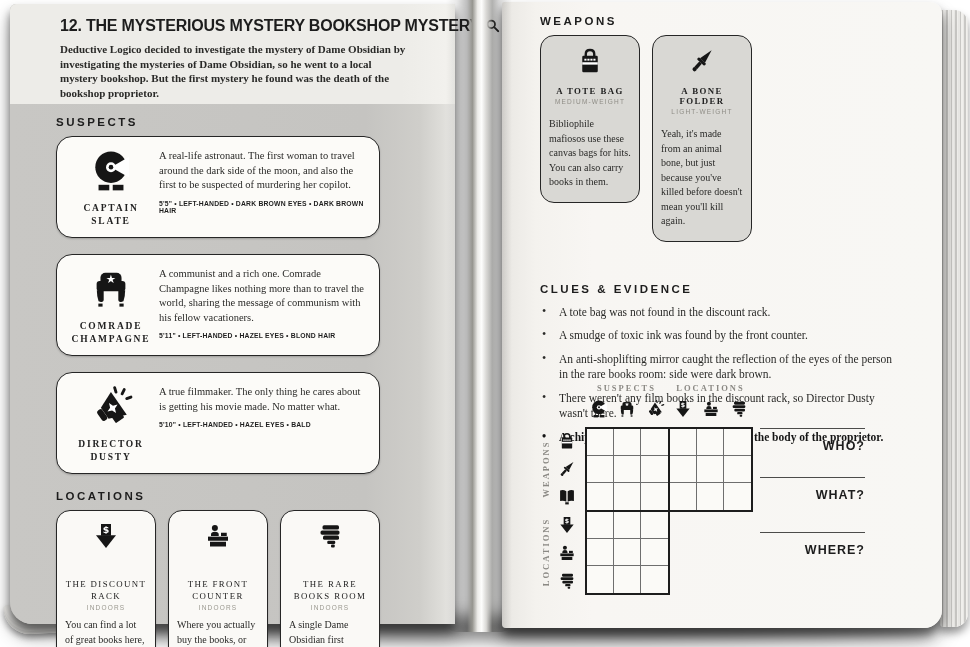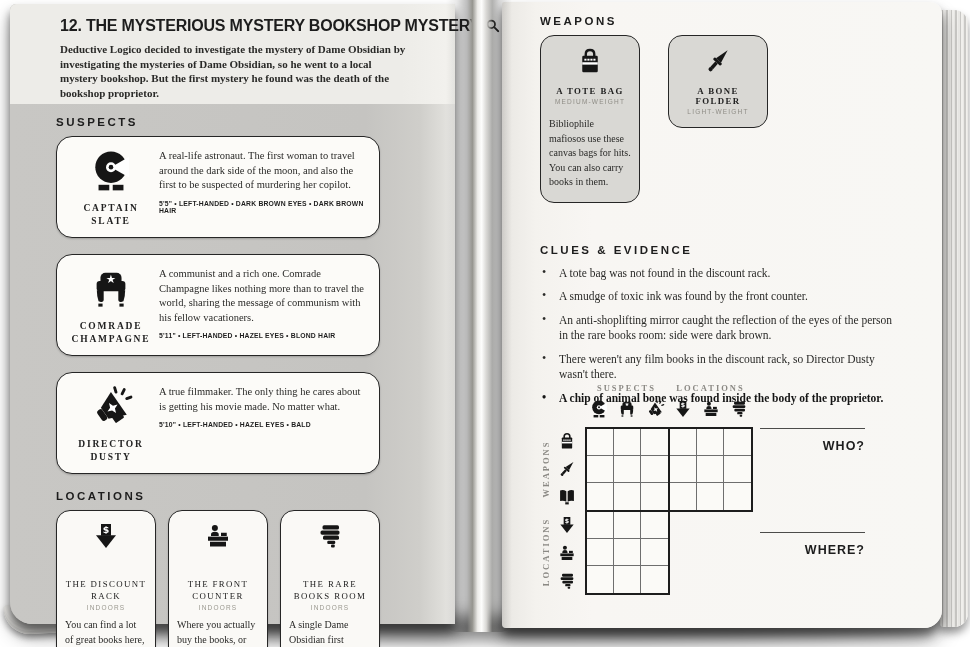--- a/index.html
+++ b/index.html
@@ -62,21 +62,21 @@
     padding:10px 8px 10px 8px; text-align:center; box-shadow:0 1px 2px rgba(0,0,0,.2); }
   .icon-md { width:30px; height:30px; color:#161616; }
   .lcard-name { margin-top:23px; font-weight:normal; font-size:8.8px; letter-spacing:1.4px;
     line-height:12px; color:#222; }
   .lcard-type { margin-top:2px; font-family:"Liberation Sans", sans-serif; font-size:6.5px;
     letter-spacing:1.2px; color:#9a988f; }
   .lcard-desc { margin-top:7px; text-align:left; font-size:10px; line-height:14.5px; color:#2a2a28; }
 
   
   .rp-content { position:relative; width:100%; height:100%; padding:13px 28px 0 38px; }
-  .wcards { display:flex; gap:28px; margin-top:8px; align-items:flex-start; }
+  .wcards { display:flex; gap:12px; margin-top:8px; align-items:flex-start; }
   .wcard { width:100px; background:#d9d8d4; border:1.4px solid #262626; border-radius:14px;
     padding:10px 8px 12px 8px; text-align:center; }
   .wcard-name { margin-top:6px; font-weight:bold; font-size:8.8px; letter-spacing:1.4px; color:#222; }
   .wcard-weight { margin-top:2px; font-family:"Liberation Sans", sans-serif; font-size:6.5px;
     letter-spacing:1.2px; color:#8f8d86; }
   .wcard-desc { margin-top:12px; text-align:left; font-size:10px; line-height:14.5px; color:#2a2a28; }
 
   .clues-heading { margin-top:41px; }
   .clues { list-style:none; margin-top:10px; width:356px; }
   .clue { position:relative; padding-left:19px; margin-bottom:8px; font-size:11.5px;
@@ -295,20 +295,21 @@
           <div class="wcard-name">A TOTE BAG</div>
           <div class="wcard-weight">MEDIUM-WEIGHT</div>
           <div class="wcard-desc">Bibliophile mafiosos use these canvas bags for hits. You can also carry books in them.</div>
         </div>
         <div class="wcard">
           <svg class="icon-md">
               <use href="#sym-dagger"></use>
             </svg>
           <div class="wcard-name">A BONE FOLDER</div>
           <div class="wcard-weight">LIGHT-WEIGHT</div>
+          <div class="wcard-desc">Yeah, it's made from an animal bone, but just because you've killed before doesn't mean you'll kill again.</div>
         </div>
       </div>
 
       <div class="sec-heading clues-heading">CLUES &amp; EVIDENCE</div>
       <ul class="clues">
         <li class="clue">A tote bag was not found in the discount rack.</li>
         <li class="clue">A smudge of toxic ink was found by the front counter.</li>
         <li class="clue">An anti-shoplifting mirror caught the reflection of the eyes of the person in the rare books room: side were dark brown.</li>
         <li class="clue">There weren't any film books in the discount rack, so Director Dusty wasn't there.</li>
         <li class="clue bold">A chip of animal bone was found inside the body of the proprietor.</li>
@@ -396,20 +397,23 @@
               <div class="cell"></div>
               <div class="cell"></div>
               <div class="cell"></div>
             </div>
         </div>
 
         <div class="pz-answers">
           <div class="answer" style="top:1px">
             <span class="answer-label">WHO?</span>
           </div>
+          <div class="answer" style="top:50px">
+            <span class="answer-label">WHAT?</span>
+          </div>
           <div class="answer" style="top:105px">
             <span class="answer-label">WHERE?</span>
           </div>
         </div>
       </div>
     </div>
   </div>
 
   <div class="spine"></div>
 </div>

